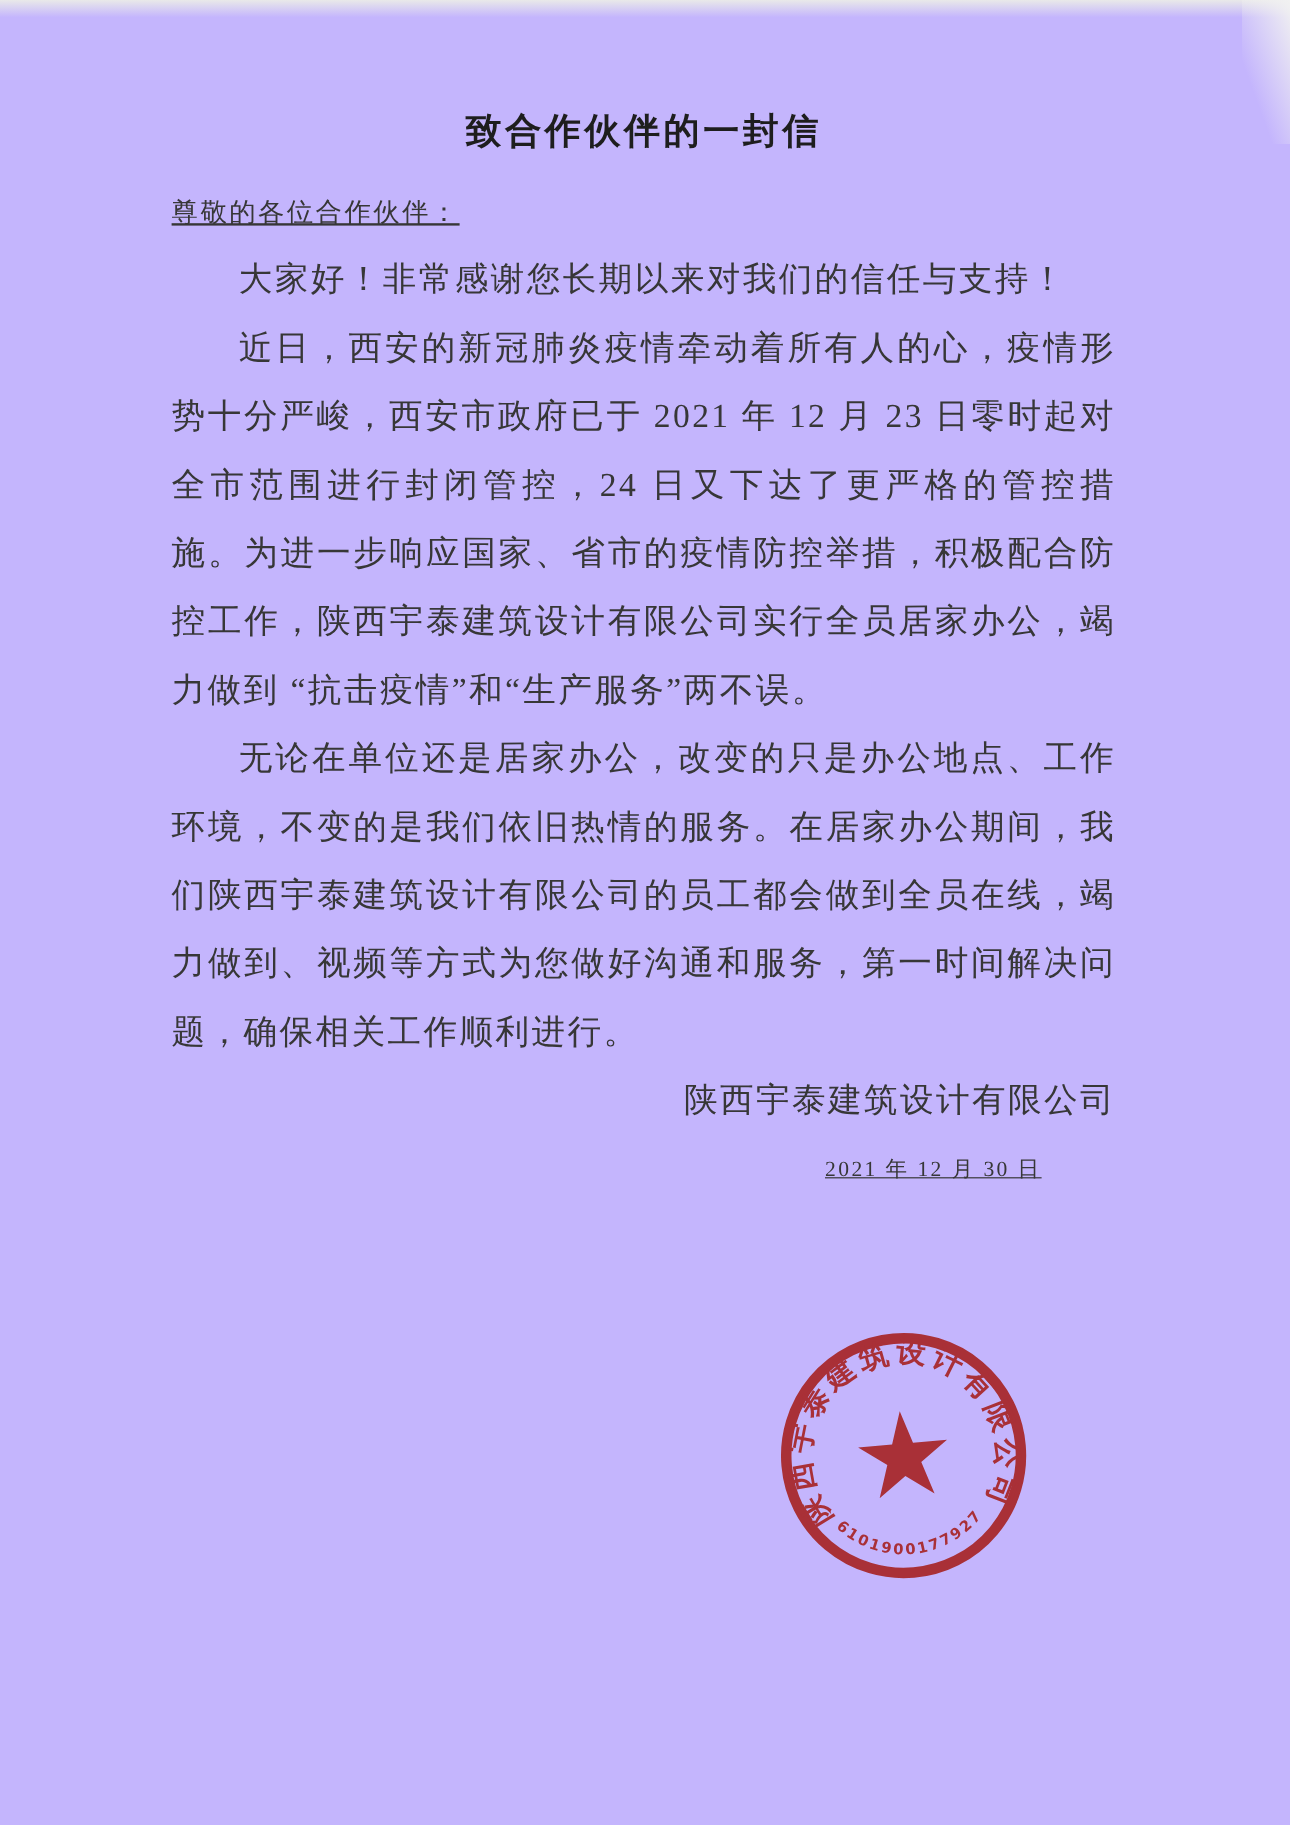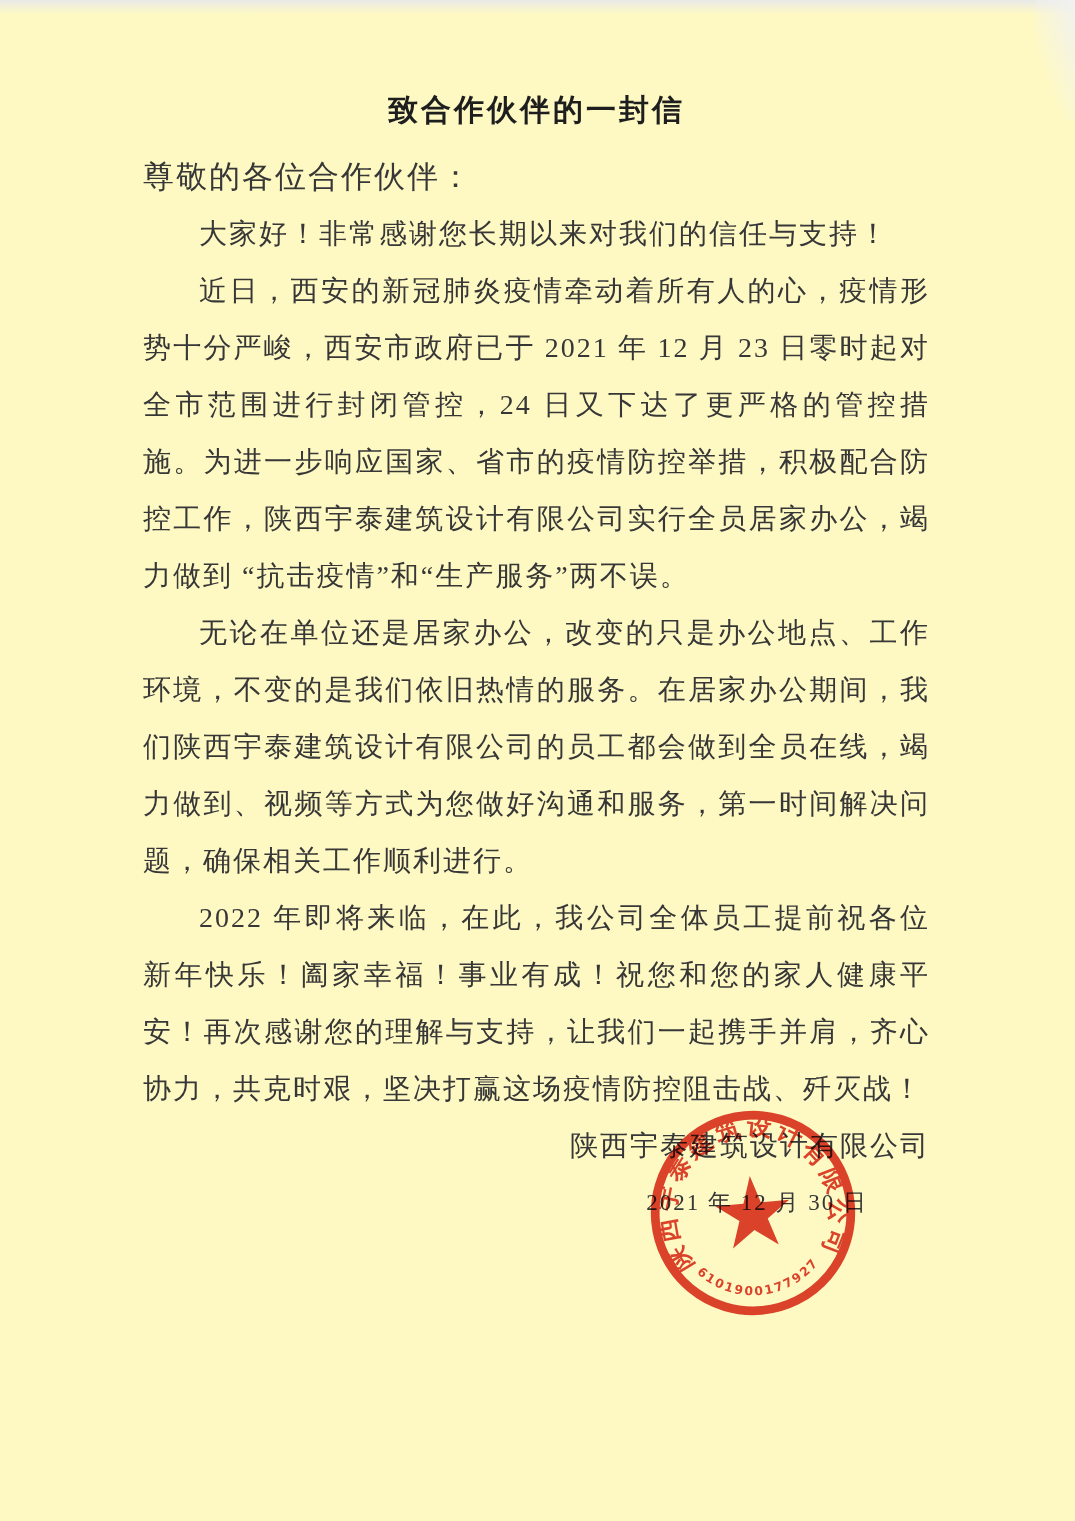--- a/index.html
+++ b/index.html
@@ -5,21 +5,21 @@
   html, body {
     margin: 0;
     padding: 0;
     background: #ffffff;
   }
   .page {
     position: relative;
     width: 1075px;
     height: 1521px;
     margin: 0 auto;
-    background: #fef9c3;
+    background: #c4b5fd;
     overflow: hidden;
     font-family: "Liberation Serif", "DejaVu Serif", serif;
     color: #373737;
   }
   
   .page::before {
     content: "";
     position: absolute;
     left: 0; top: 0;
     width: 100%; height: 16px;
@@ -42,23 +42,24 @@
     font-family: "Liberation Sans", "DejaVu Sans", sans-serif;
     font-weight: 700;
     font-size: 30px;
     line-height: 36px;
     text-align: center;
     color: #1e1e1e;
     letter-spacing: 3px;
   }
   .salutation {
     margin: 20px 0 0 0;
-    font-size: 31px;
+    font-size: 22px;
     line-height: 57px;
     letter-spacing: 2px;
+    text-decoration: underline;
   }
   .para {
     margin: 0;
     font-size: 28px;
     line-height: 57px;
     letter-spacing: 2px;
     text-indent: 2em;
     text-align: justify;
   }
   .sign-block {
@@ -67,23 +68,24 @@
     z-index: 1;
   }
   .sign {
     margin: 0;
     font-size: 28px;
     line-height: 57px;
     letter-spacing: 2px;
   }
   .date {
     margin: 0 62px 0 0;
-    font-size: 23px;
+    font-size: 18px;
     line-height: 57px;
     letter-spacing: 2px;
+    text-decoration: underline;
   }
   .seal {
     position: absolute;
     left: 648px;
     top: 1108px;
     width: 210px;
     height: 210px;
     transform: rotate(-5deg);
     opacity: 0.88;
     mix-blend-mode: multiply;
@@ -107,21 +109,20 @@
 </head>
 <body>
 
 <div class="page">
   <div class="content">
     <h1 class="title">致合作伙伴的一封信</h1>
     <p class="salutation">尊敬的各位合作伙伴：</p>
     <p class="para">大家好！非常感谢您长期以来对我们的信任与支持！</p>
     <p class="para">近日，西安的新冠肺炎疫情牵动着所有人的心，疫情形势十分严峻，西安市政府已于 2021 年 12 月 23 日零时起对全市范围进行封闭管控，24 日又下达了更严格的管控措施。为进一步响应国家、省市的疫情防控举措，积极配合防控工作，陕西宇泰建筑设计有限公司实行全员居家办公，竭力做到 “抗击疫情”和“生产服务”两不误。</p>
     <p class="para">无论在单位还是居家办公，改变的只是办公地点、工作环境，不变的是我们依旧热情的服务。在居家办公期间，我们陕西宇泰建筑设计有限公司的员工都会做到全员在线，竭力做到、视频等方式为您做好沟通和服务，第一时间解决问题，确保相关工作顺利进行。</p>
-    <p class="para">2022 年即将来临，在此，我公司全体员工提前祝各位新年快乐！阖家幸福！事业有成！祝您和您的家人健康平安！再次感谢您的理解与支持，让我们一起携手并肩，齐心协力，共克时艰，坚决打赢这场疫情防控阻击战、歼灭战！</p>
     <div class="sign-block">
       <p class="sign">陕西宇泰建筑设计有限公司</p>
       <p class="date">2021 年 12 月 30 日</p>
     </div>
   </div>
 
   <div class="seal">
     <svg viewBox="0 0 204 204" xmlns="http://www.w3.org/2000/svg">
       <defs>
         <path id="sealTopArc" d="M 39.7 145.6 A 76 76 0 1 1 164.3 145.6" fill="none"></path>

